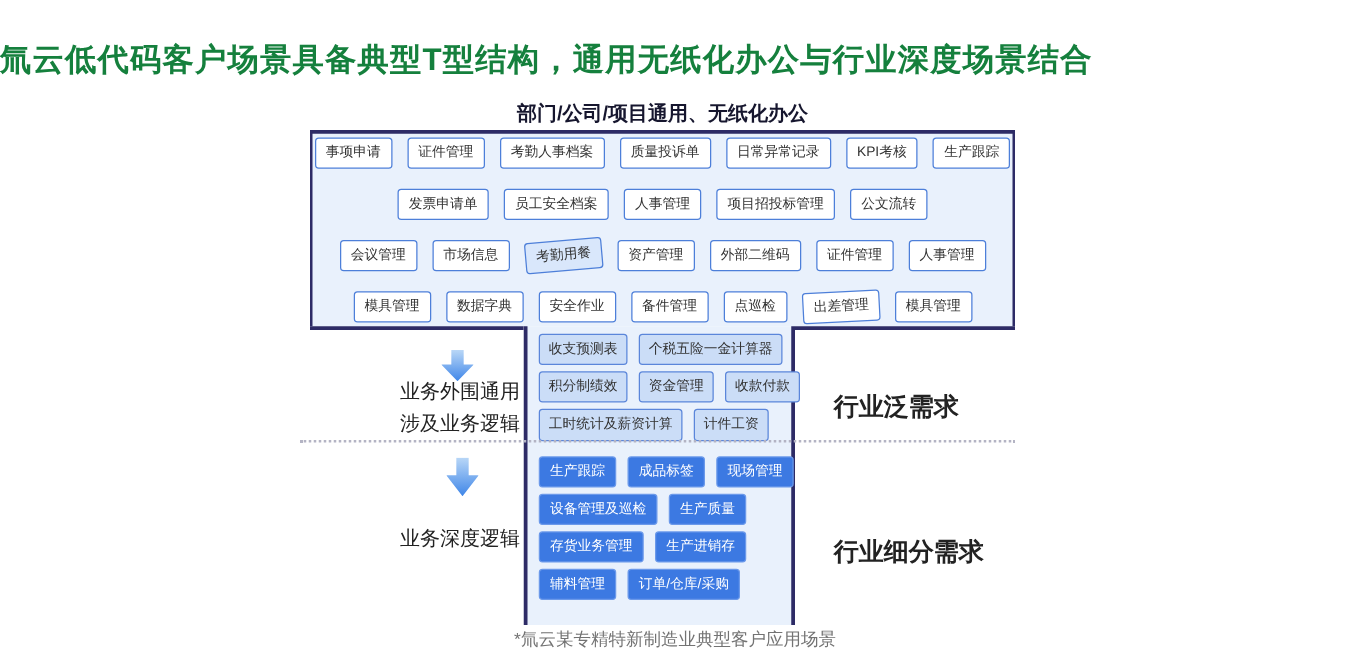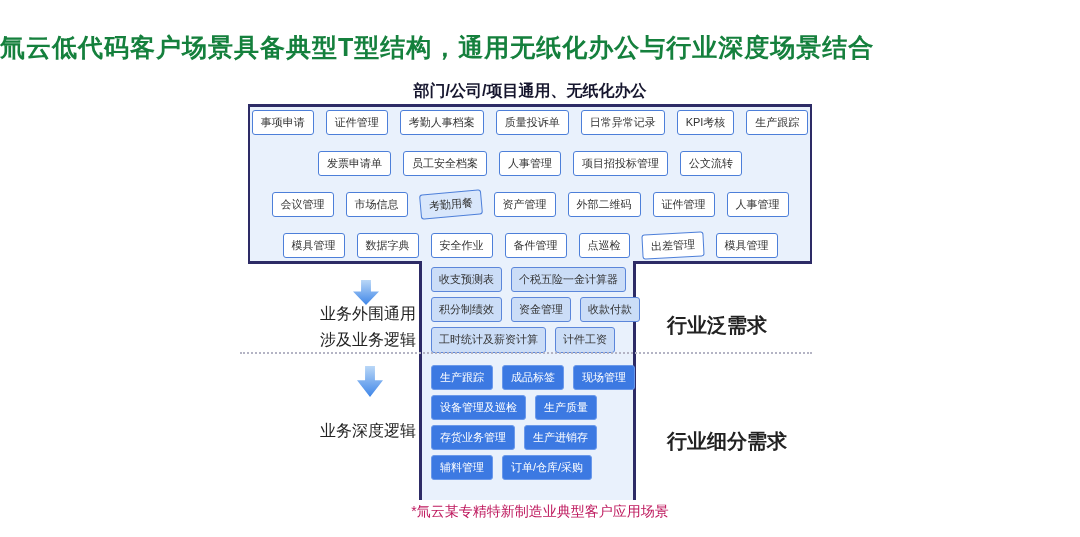--- a/index.html
+++ b/index.html
@@ -80,21 +80,21 @@
   }
   #left-label-outer { top:301px; line-height:26px; }
   #left-label-deep  { top:421px; }
   .right-label {
     position:absolute; left:667px; font-size:20px; font-weight:bold; color:#222;
   }
   #right-label-generic { top:312px; }
   #right-label-segment { top:428px; }
   .footnote {
     position:absolute; top:503px; left:0; width:100%; text-align:center;
-    font-size:14px; color:#be185d;
+    font-size:14px; color:#737373;
   }
 </style>
 </head>
 <body>
 
 <div class="stage">
 
   <div class="title">氚云低代码客户场景具备典型T型结构，通用无纸化办公与行业深度场景结合</div>
 
   <div class="top-header">部门/公司/项目通用、无纸化办公</div>

